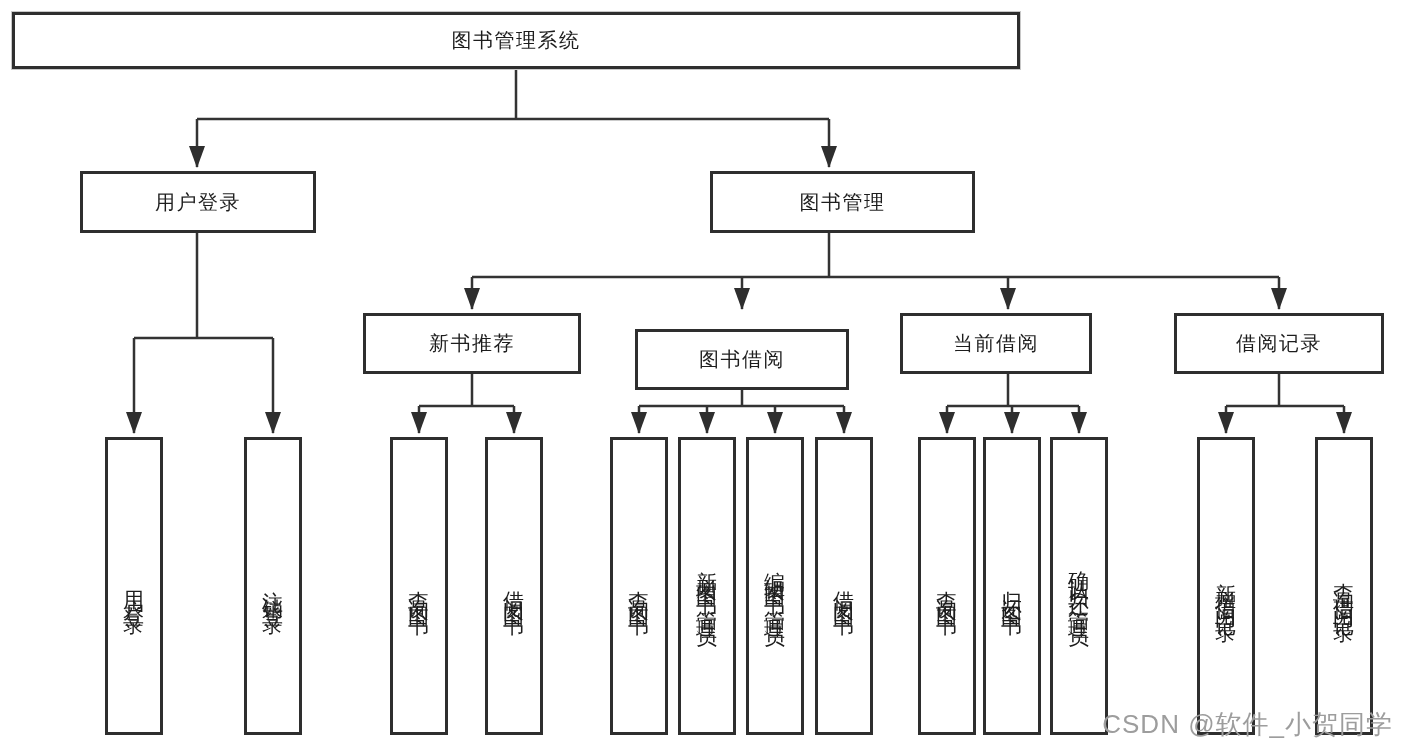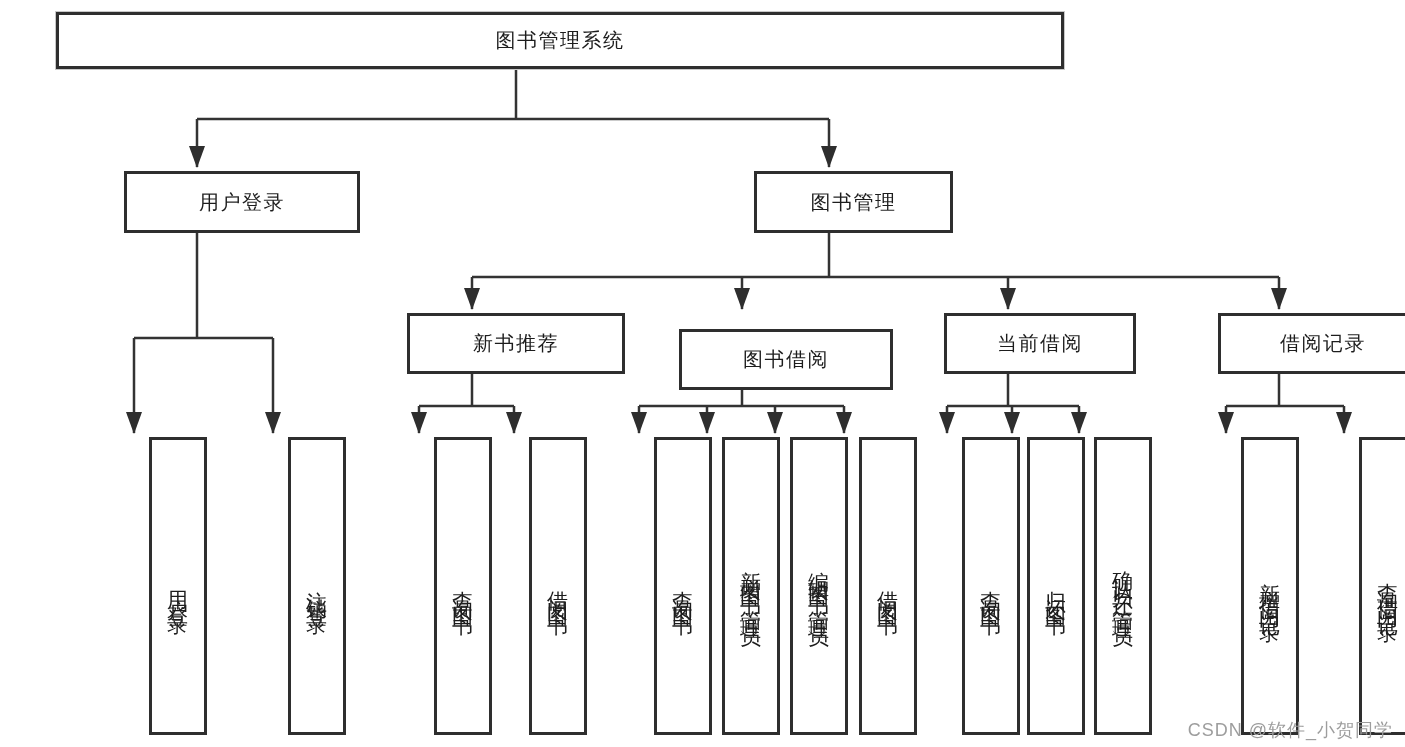--- a/index.html
+++ b/index.html
@@ -4,35 +4,35 @@
 <style>
   html,body{margin:0;padding:0;background:#ffffff;}
   .canvas{
     position:relative;width:1405px;height:747px;background:#ffffff;overflow:hidden;
     font-family:"Liberation Sans","DejaVu Sans",sans-serif;color:#1d1d1d;
   }
   .connectors{position:absolute;left:0;top:0;width:1405px;height:747px;}
   .ln{stroke:#333333;stroke-width:2.5;fill:none;}
   .box{
     position:absolute;background:#ffffff;border:3px solid #2e2e2e;box-sizing:border-box;
-    display:flex;align-items:center;justify-content:center;margin-left:44px;
+    display:flex;align-items:center;justify-content:center;
   }
   .hbox{font-size:20px;letter-spacing:1.5px;}
   .root{box-shadow:0 0 0 1px #c8c8c8;}
   .lvl2{height:62px;}
   .lvl3{height:61px;font-family:Liberation Serif, serif;}
   .vbox{width:58px;height:298px;top:437px;}
   .vtext{
     writing-mode:vertical-rl;text-orientation:mixed;
     font-size:21px;line-height:1;letter-spacing:8px;
     display:block;margin-bottom:-8px;
   }
   .watermark{
     position:absolute;right:12px;bottom:5px;
-    font-size:18px;color:#9d9d9d;letter-spacing:1px;white-space:nowrap;
+    font-size:26px;color:#9d9d9d;letter-spacing:1px;white-space:nowrap;
   }
 </style>
 </head>
 <body>
 
 <div class="canvas">
 
   <svg class="connectors" viewBox="0 0 1405 747">
     <defs>
       <marker id="arr" viewBox="0 0 11 8" refX="10.5" refY="4" markerWidth="22" markerHeight="16" markerUnits="userSpaceOnUse" orient="auto">
@@ -72,21 +72,21 @@
     <line class="ln" x1="1012" y1="406" x2="1012" y2="433" marker-end="url(#arr)"></line>
     <line class="ln" x1="1079" y1="406" x2="1079" y2="433" marker-end="url(#arr)"></line>
 
     <line class="ln" x1="1226" y1="406" x2="1226" y2="433" marker-end="url(#arr)"></line>
     <line class="ln" x1="1344" y1="406" x2="1344" y2="433" marker-end="url(#arr)"></line>
   </svg>
 
   <div class="box hbox root" style="left:12px;top:12px;width:1008px;height:57px">图书管理系统</div>
 
   <div class="box hbox lvl2" style="left:80px;top:171px;width:236px">用户登录</div>
-  <div class="box hbox lvl2" style="left:710px;top:171px;width:199px">图书管理</div>
+  <div class="box hbox lvl2" style="left:710px;top:171px;width:265px">图书管理</div>
 
   <div class="box hbox lvl3" style="left:363px;top:313px;width:218px">新书推荐</div>
   <div class="box hbox lvl3" style="left:635px;top:329px;width:214px">图书借阅</div>
   <div class="box hbox lvl3" style="left:900px;top:313px;width:192px">当前借阅</div>
   <div class="box hbox lvl3" style="left:1174px;top:313px;width:210px">借阅记录</div>
 
   <div class="box vbox" style="left:105px">
     <span class="vtext">用户登录</span>
   </div>
   <div class="box vbox" style="left:244px">

